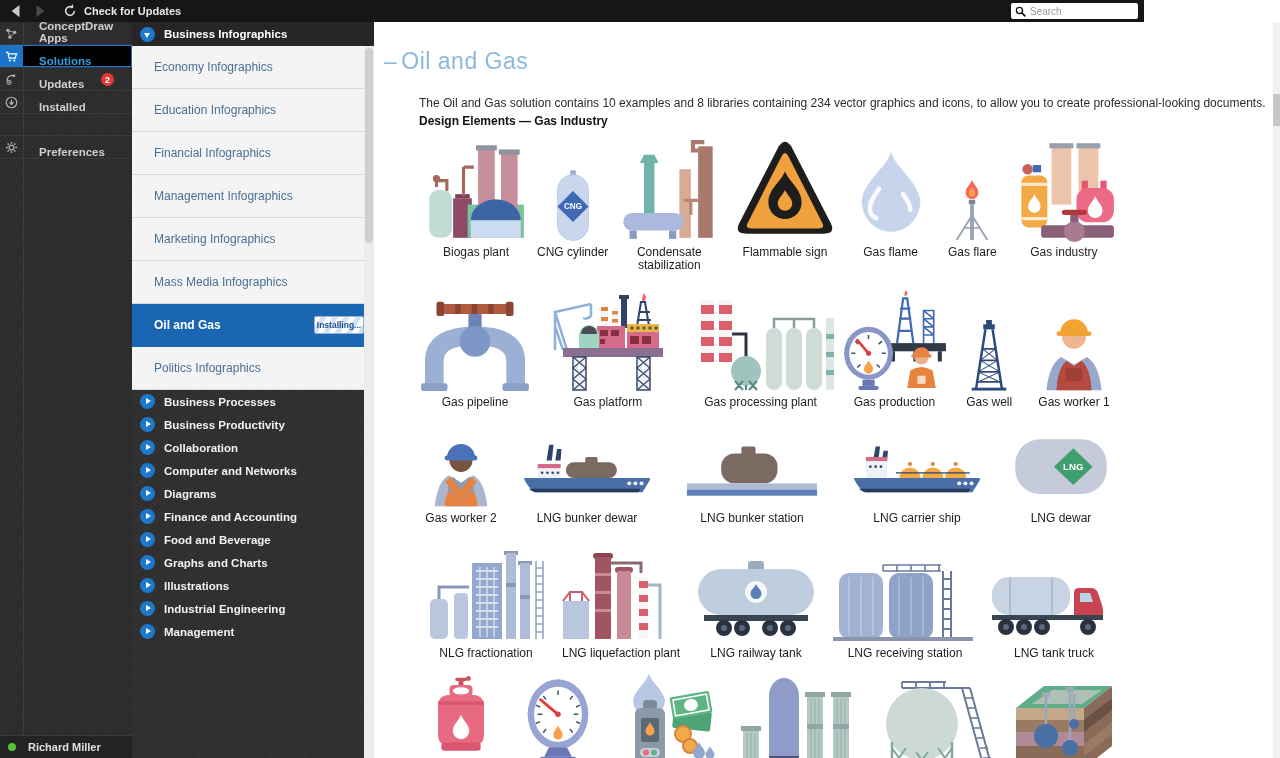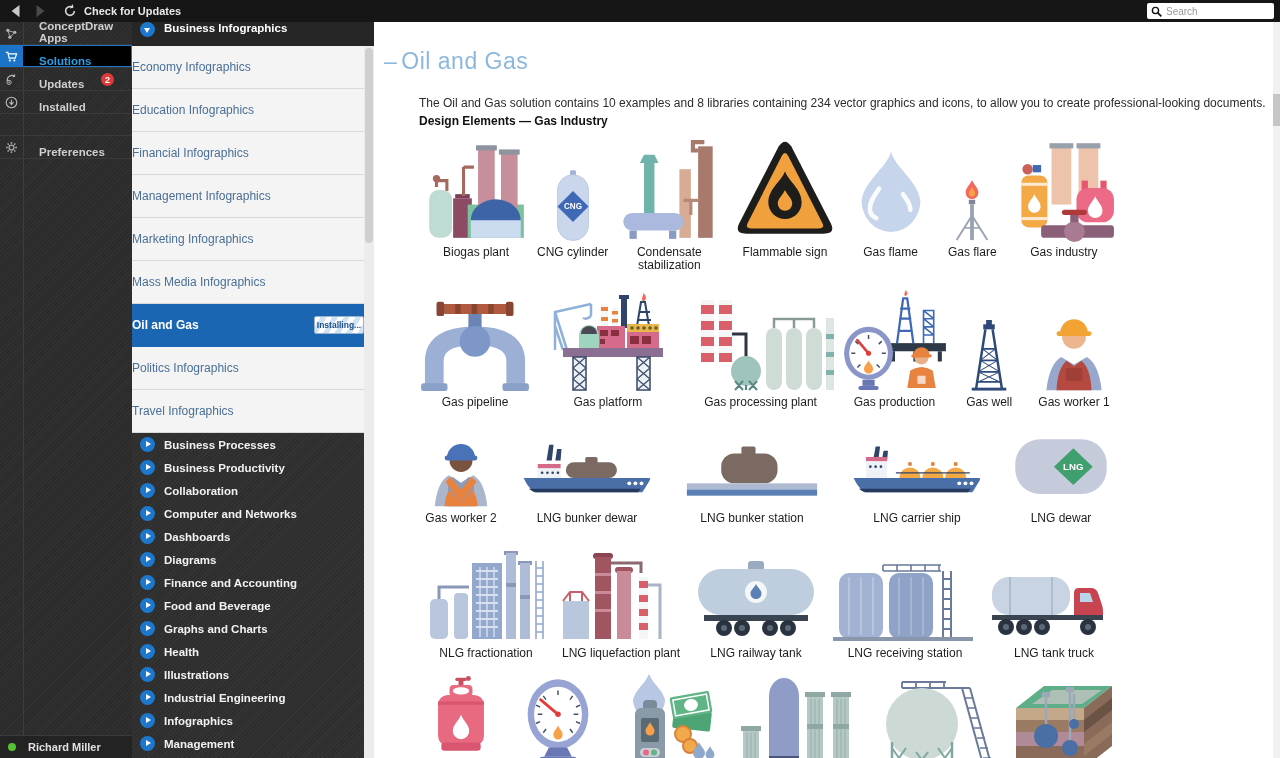--- a/index.html
+++ b/index.html
@@ -1,20 +1,20 @@
 <!DOCTYPE html>
 <html><head>
 <meta charset="utf-8">
 <style>
   * { margin:0; padding:0; box-sizing:border-box; }
   html,body { width:1280px; height:758px; overflow:hidden; font-family:"Liberation Sans",sans-serif; background:#fff; }
   svg text { font-family:"Liberation Sans",sans-serif; }
 
   
-  .topbar { position:absolute; left:0; top:0; width:1280px; height:22px; background:#161616; display:flex; align-items:center; z-index:50; }
+  .topbar { position:absolute; left:0; top:0; width:1144px; height:22px; background:#161616; display:flex; align-items:center; z-index:50; }
   .tb-btn { width:16px; height:16px; margin-left:8px; display:flex; align-items:center; justify-content:center; }
   .tb-label { color:#e8e8e8; font-size:11px; font-weight:bold; margin-left:6px; }
   .searchbox { position:absolute; right:6px; top:3px; width:127px; height:16px; background:#fff; border-radius:2px; display:flex; align-items:center; padding:0 4px; }
   .searchbox input { border:none; outline:none; width:100px; font-size:10px; color:#333; background:transparent; }
   .searchbox input::placeholder { color:#9a9a9a; }
 
   
   .leftnav { position:absolute; left:0; top:22px; width:132px; height:736px; background:#2b2b2b;
     background-image:repeating-linear-gradient(135deg, rgba(255,255,255,.03) 0 1px, transparent 1px 3px); }
   .leftnav .vline { position:absolute; left:23px; top:0; bottom:0; width:1px; background:#3d3d3d; }
@@ -26,26 +26,26 @@
   .ln-item.sel .ln-label { color:#2e9fe6; }
   .ln-gap { height:22px; border-bottom:1px solid #3a3a3a; }
   .badge { position:absolute; right:18px; top:5px; width:13px; height:13px; border-radius:50%; background:#e03b3b; color:#fff; font-size:9px; font-weight:bold; display:flex; align-items:center; justify-content:center; }
   .userrow { position:absolute; left:0; bottom:0; width:132px; height:23px; background:#232323; border-top:1px solid #3a3a3a; display:flex; align-items:center; }
   .userdot { width:8px; height:8px; border-radius:50%; background:#53c234; margin-left:8px; flex:none; }
   .username { color:#e0e0e0; font-size:11px; font-weight:bold; margin-left:12px; }
 
   
   .solpanel { position:absolute; left:132px; top:22px; width:242px; height:736px; background:#2e2e2e;
     background-image:repeating-linear-gradient(135deg, rgba(255,255,255,.03) 0 1px, transparent 1px 3px); }
-  .sol-header { height:24px; background:#262626; display:flex; padding-left:8px; gap:9px; }
+  .sol-header { height:24px; background:#262626; display:flex; align-items:center; padding-left:8px; gap:9px; }
   .sol-header .hdr-label { color:#fff; font-size:11.5px; font-weight:bold; }
   .circ { width:15px; height:15px; border-radius:50%; background:#1d78cc; position:relative; flex:none; }
   .circ.down::after { content:''; position:absolute; left:4px; top:6px; border-top:5px solid #fff; border-left:3.5px solid transparent; border-right:3.5px solid transparent; }
   .circ.right::after { content:''; position:absolute; left:6px; top:4px; border-left:5px solid #fff; border-top:3.5px solid transparent; border-bottom:3.5px solid transparent; }
-  .sol-item { height:43px; background:#f4f4f4; border-bottom:1px solid #d9d9d9; display:flex; align-items:center; color:#4a6f96; font-size:12px; position:relative; }
+  .sol-item { height:43px; background:#f4f4f4; border-bottom:1px solid #d9d9d9; display:flex; align-items:center; padding-left:22px; color:#4a6f96; font-size:12px; position:relative; }
   .sol-item.sel { background:#1a66b3; border-bottom:1px solid #1a66b3; color:#fff; font-weight:bold; }
   .installing-btn { position:absolute; right:10px; top:12px; width:50px; height:18px; border:1px solid #9ab4cc; border-radius:2px; color:#1a4f8a; font-size:8.5px; display:flex; align-items:center; justify-content:center; background:repeating-linear-gradient(120deg,#ffffff 0 5px,#cfe3f5 5px 10px); }
   .cat-item { height:23px; display:flex; align-items:center; gap:9px; padding-left:8px; }
   .cat-label { color:#f2f2f2; font-size:11.5px; font-weight:bold; }
 
   
   .sb-side { position:absolute; left:364px; top:46px; width:10px; height:712px; background:#ececec; }
   .sb-side .thumb { position:absolute; left:1px; top:2px; width:8px; height:195px; background:#cfcfcf; border-radius:4px; }
   .sb-main { position:absolute; right:0; top:22px; width:7px; height:736px; background:#f1f1f1; }
   .sb-main .thumb { position:absolute; left:0; top:72px; width:7px; height:32px; background:#c6c6c6; }
@@ -191,75 +191,60 @@
   <div class="sol-item">
       <span>Mass Media Infographics</span>
     </div>
   <div class="sol-item sel">
     <span>Oil and Gas</span>
     <span class="installing-btn">Installing...</span>
   </div>
   <div class="sol-item">
       <span>Politics Infographics</span>
     </div>
-  <div class="sol-item">
-      <span>Travel Infographics</span>
-    </div>
 
   <div class="cat-item">
       <span class="circ right"></span>
       <span class="cat-label">Business Processes</span>
     </div>
   <div class="cat-item">
       <span class="circ right"></span>
       <span class="cat-label">Business Productivity</span>
     </div>
   <div class="cat-item">
       <span class="circ right"></span>
       <span class="cat-label">Collaboration</span>
     </div>
   <div class="cat-item">
       <span class="circ right"></span>
       <span class="cat-label">Computer and Networks</span>
     </div>
   <div class="cat-item">
       <span class="circ right"></span>
-      <span class="cat-label">Dashboards</span>
-    </div>
-  <div class="cat-item">
-      <span class="circ right"></span>
       <span class="cat-label">Diagrams</span>
     </div>
   <div class="cat-item">
       <span class="circ right"></span>
       <span class="cat-label">Finance and Accounting</span>
     </div>
   <div class="cat-item">
       <span class="circ right"></span>
       <span class="cat-label">Food and Beverage</span>
     </div>
   <div class="cat-item">
       <span class="circ right"></span>
       <span class="cat-label">Graphs and Charts</span>
     </div>
   <div class="cat-item">
       <span class="circ right"></span>
-      <span class="cat-label">Health</span>
-    </div>
-  <div class="cat-item">
-      <span class="circ right"></span>
       <span class="cat-label">Illustrations</span>
     </div>
   <div class="cat-item">
       <span class="circ right"></span>
       <span class="cat-label">Industrial Engineering</span>
-    </div>
-  <div class="cat-item">
-      <span class="circ right"></span>
-      <span class="cat-label">Infographics</span>
     </div>
   <div class="cat-item">
       <span class="circ right"></span>
       <span class="cat-label">Management</span>
     </div>
 </div>
 
 <div class="sb-side">
     <div class="thumb"></div>
   </div>

